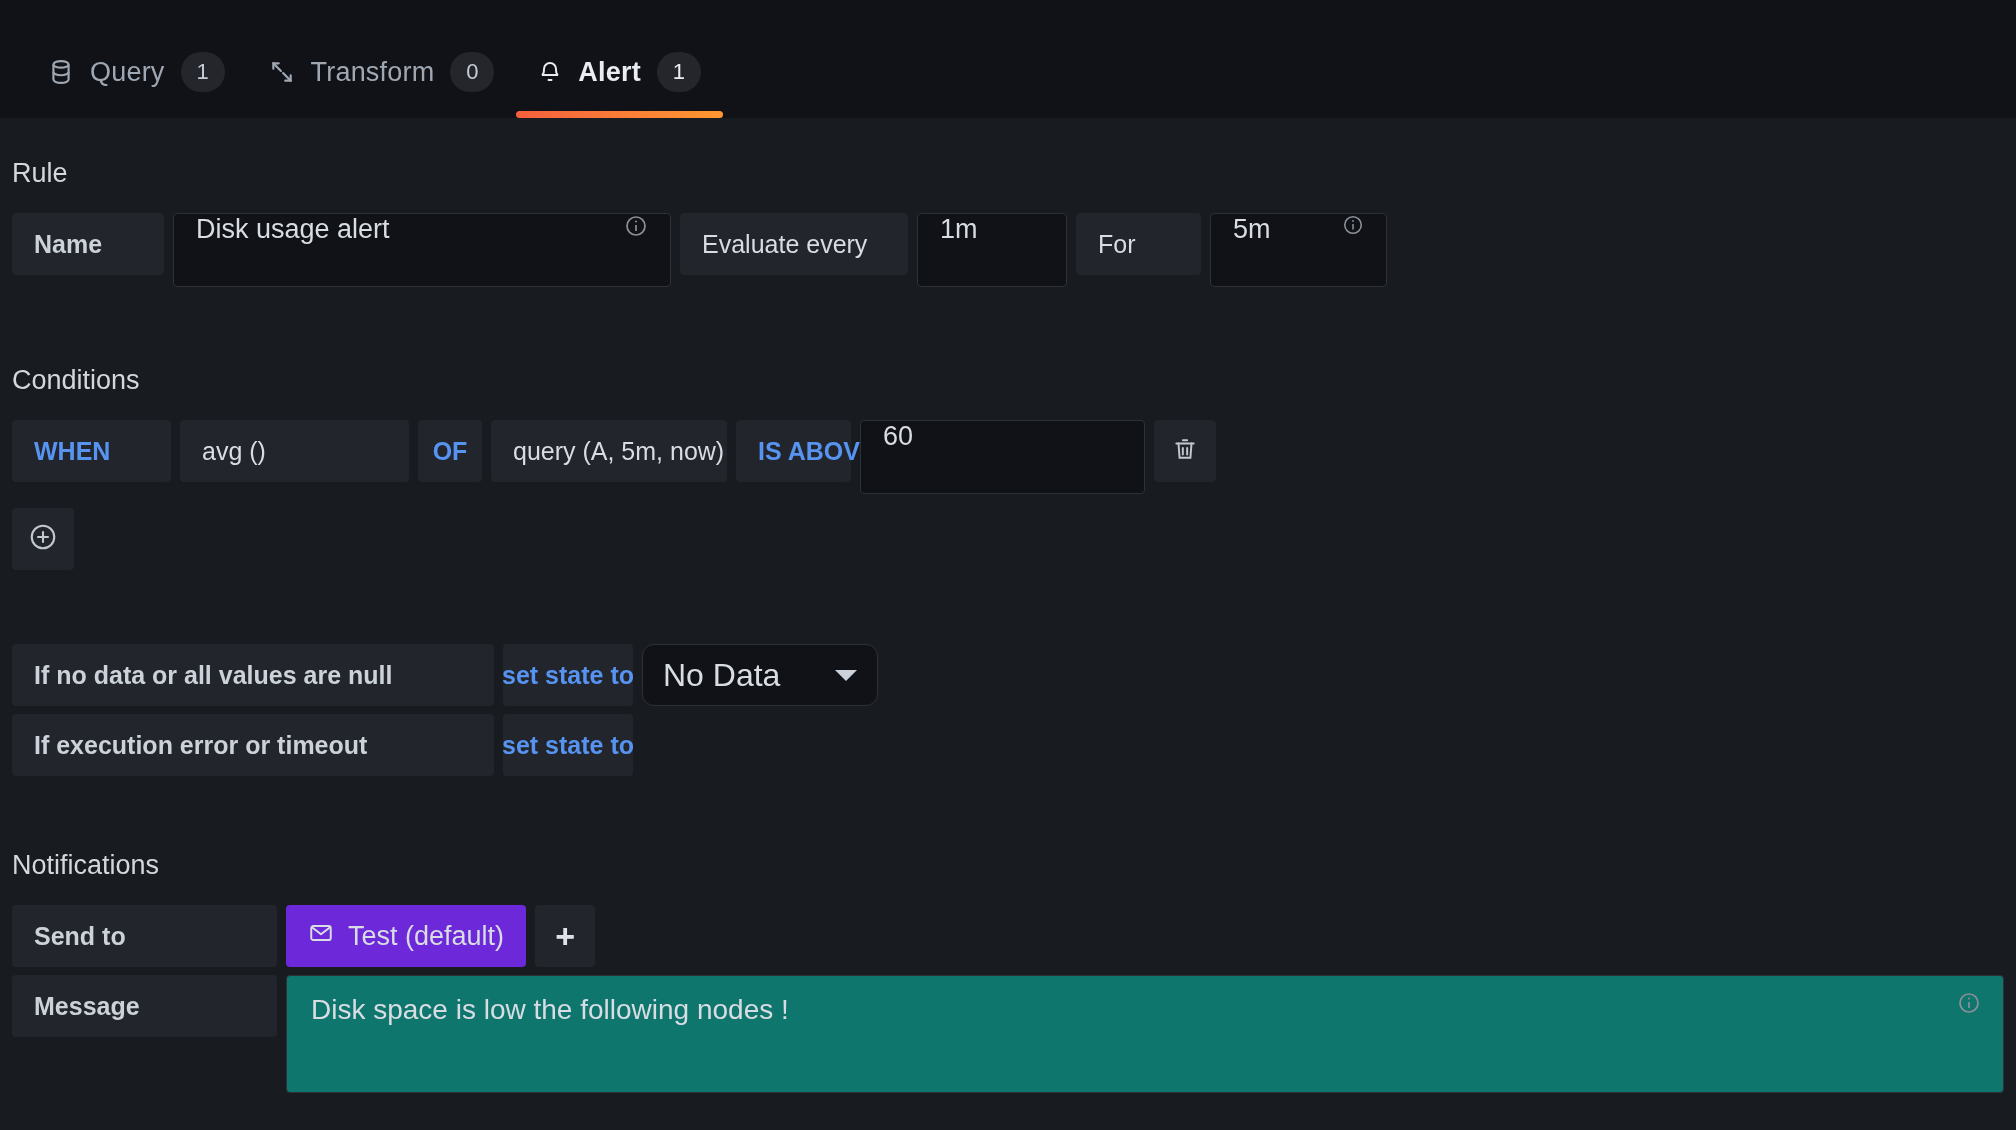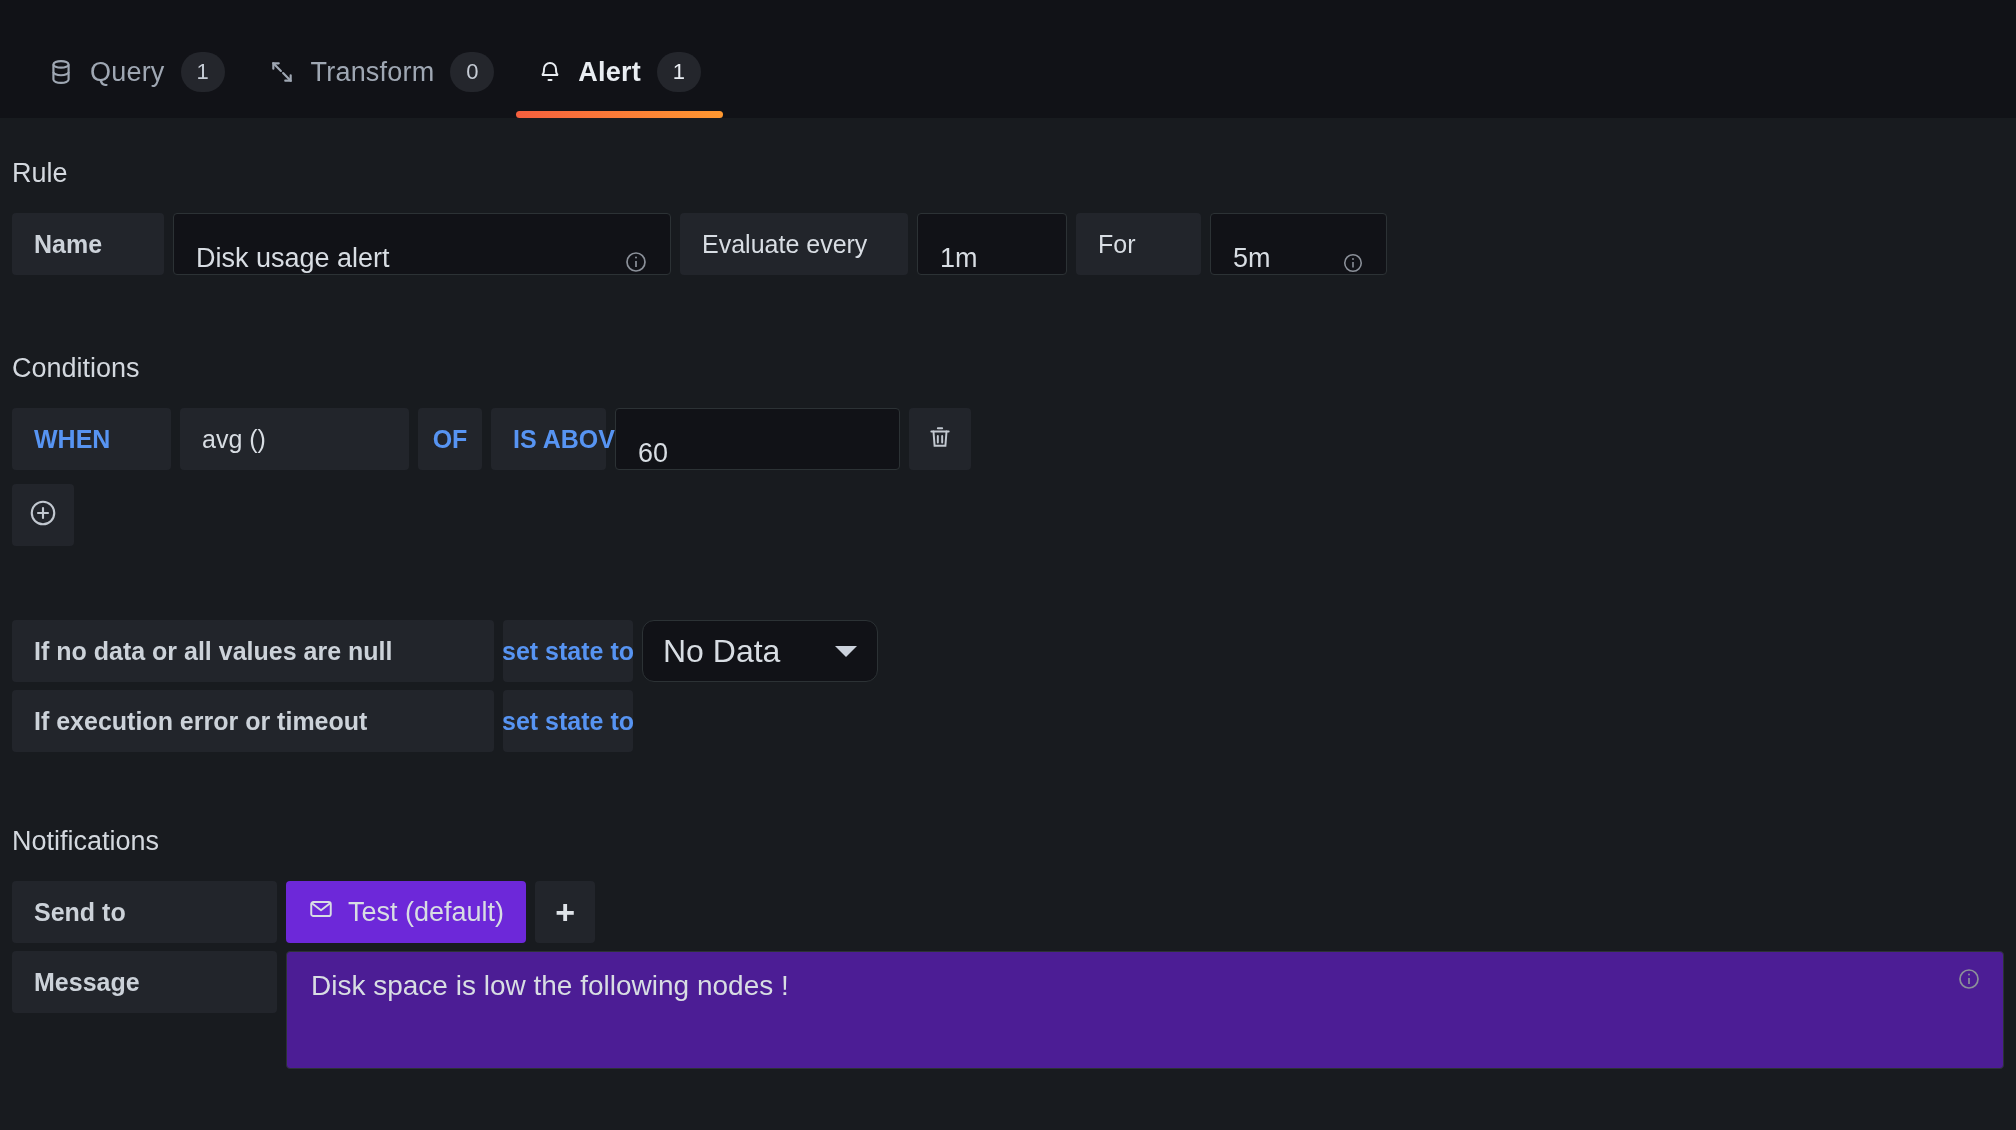--- a/index.html
+++ b/index.html
@@ -89,23 +89,23 @@
     white-space: nowrap;
   }
   .seg-label.accent { color: #5794f2; }
   .seg-label.plain { font-weight: 400; color: #d8dde3; }
 
   
   .seg-input {
     background: #111217;
     border: 1px solid #2c3235;
     border-radius: 4px;
-    height: 62px;
-    display: flex;
-    align-items: flex-end;
+    height: 74px;
+    display: flex;
+    align-items: flex-start;
     padding: 0 22px;
     font-size: 27px;
     color: #d8dde3;
     position: relative;
     gap: 24px;
   }
   .seg-input .info {
     margin-left: auto;
     color: #8b9099;
     display: flex;
@@ -190,21 +190,21 @@
     align-items: center;
     justify-content: center;
     color: #dfe3e8;
     font-size: 34px;
     font-weight: 700;
     cursor: pointer;
   }
   .msg-label { width: 265px; font-weight: 700; height: 62px; }
   .msg-box {
     flex: 1;
-    background: #4c1d95;
+    background: #0f766e;
     border: 1px solid #2c3235;
     border-radius: 4px;
     min-height: 118px;
     padding: 18px 24px;
     font-size: 28px;
     color: #d8dde3;
     position: relative;
   }
   .msg-box .info-abs {
     position: absolute;
@@ -299,20 +299,21 @@
 
   <div class="gap-lg"></div>
 
   <div class="section">
     <div class="section-title">Conditions</div>
 
     <div class="row cond-row">
       <div class="seg-label accent when">WHEN</div>
       <div class="seg-label plain func">avg ()</div>
       <div class="seg-label accent of">OF</div>
+      <div class="seg-label plain query">query (A, 5m, now)</div>
       <div class="seg-label accent isab">IS ABOVE</div>
       <div class="seg-input thresh">
         <span>60</span>
       </div>
       <div class="icon-btn">
         <span>
           <svg width="26" height="26" viewBox="0 0 24 24" fill="none" stroke="currentColor" stroke-width="1.8" stroke-linecap="round">
             <path d="M4 7h16"></path>
               <path d="M10 4h4"></path>
               <path d="M6 7l1 13h10l1-13"></path>

